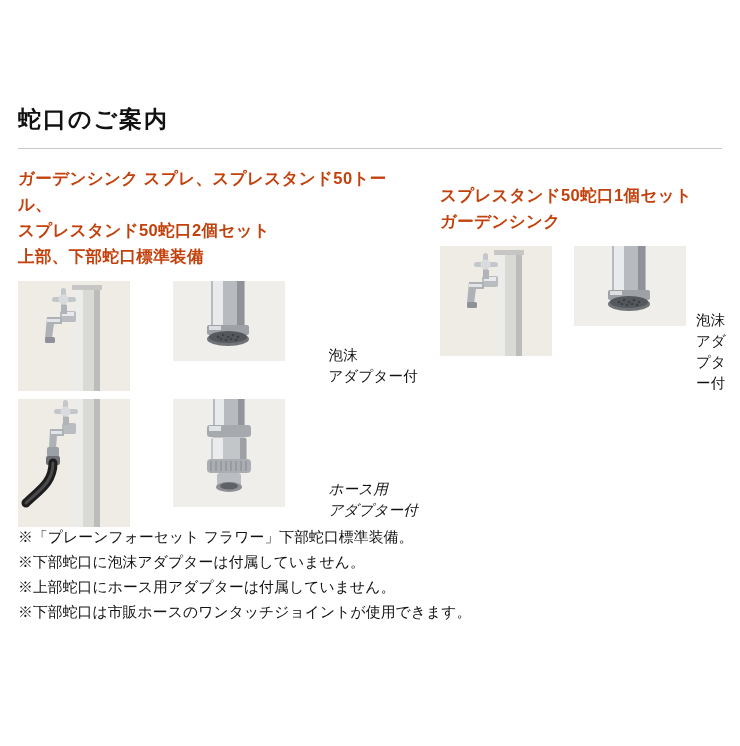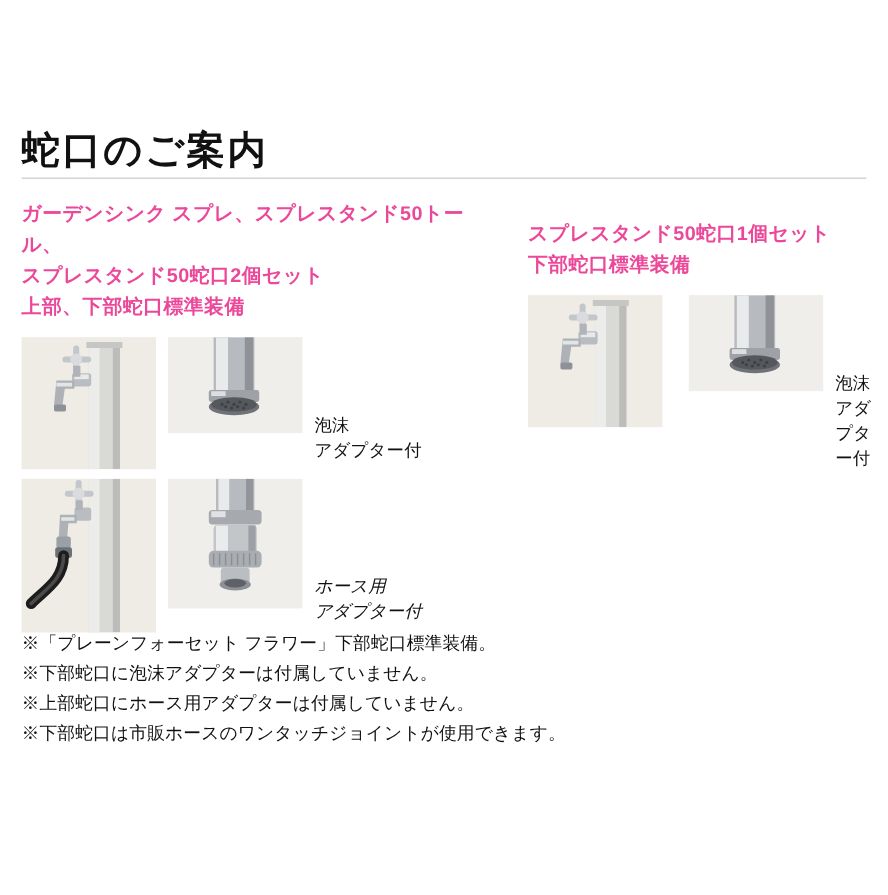--- a/index.html
+++ b/index.html
@@ -20,21 +20,21 @@
     left: 0; top: 0;
     width: 740px;
     height: 746px;
     background: #ffffff;
   }
   
   .title {
     position: absolute;
     left: 18px;
     top: 104px;
-    font-size: 32px;
+    font-size: 23px;
     font-weight: bold;
     letter-spacing: 2px;
     color: #111;
   }
   .title-rule {
     position: absolute;
     left: 18px;
     top: 148px;
     width: 704px;
     height: 1px;
@@ -51,27 +51,28 @@
     position: absolute;
     left: 440px;
     top: 182px;
     width: 290px;
   }
   .heading {
     font-size: 16.5px;
     font-weight: bold;
     line-height: 26px;
     letter-spacing: 0.4px;
-    color: #ec4899;
+    color: #c2410c;
     white-space: pre-line;
   }
   
   .photo-row {
     display: flex;
     align-items: flex-start;
+    justify-content: space-between;
   }
   .photo {
     position: relative;
     overflow: hidden;
     background: #f3f1ec;
     flex: none;
   }
   .cap {
     font-size: 14.5px;
     line-height: 21px;
@@ -224,21 +225,21 @@
         </svg>
       </div>
 
       <div class="cap" style="margin-left:10px; margin-top:80px;font-style:italic;">ホース用
 アダプター付</div>
     </div>
   </div>
 
   <div class="col-right">
     <div class="heading">スプレスタンド50蛇口1個セット
-下部蛇口標準装備</div>
+ガーデンシンク</div>
 
     <div class="photo-row" style="margin-top:12px;">
       <div class="photo pole-photo">
         <svg width="112" height="110" viewBox="0 0 112 110">
           <rect x="0" y="0" width="112" height="110" fill="#efece6"></rect>
           <rect x="56" y="4" width="26" height="106" fill="#d9d9d6"></rect>
           <rect x="56" y="4" width="9" height="106" fill="#ececeb"></rect>
           <rect x="76" y="4" width="6" height="106" fill="#bcbcba"></rect>
           <rect x="54" y="4" width="30" height="5" fill="#c6c6c4"></rect>
           <rect x="42" y="30" width="16" height="11" rx="2" fill="#b9bcc0"></rect>

